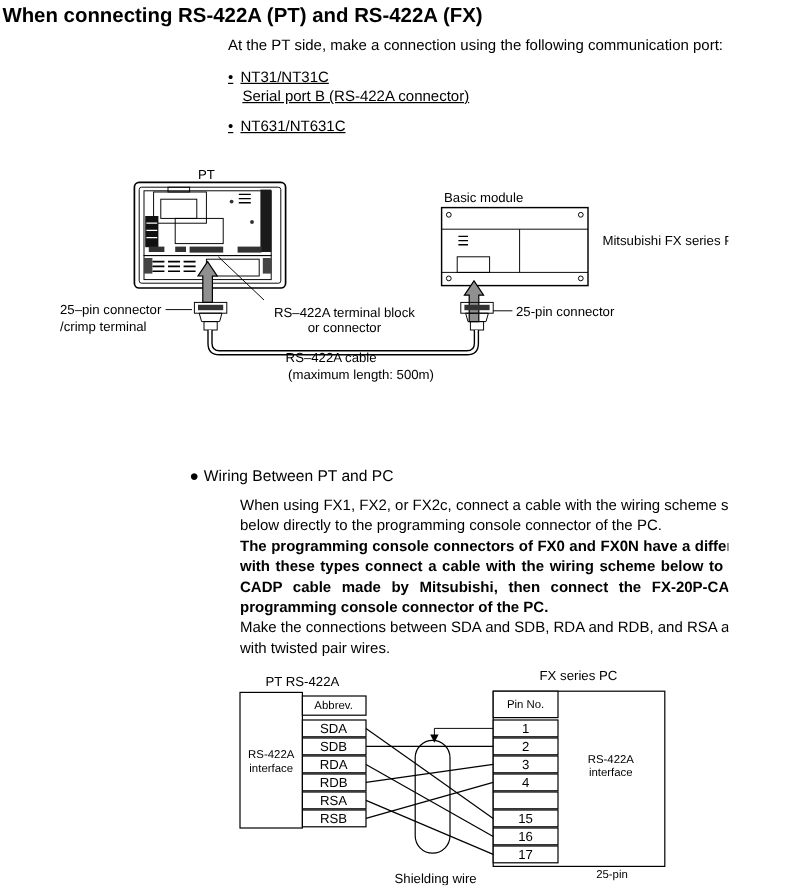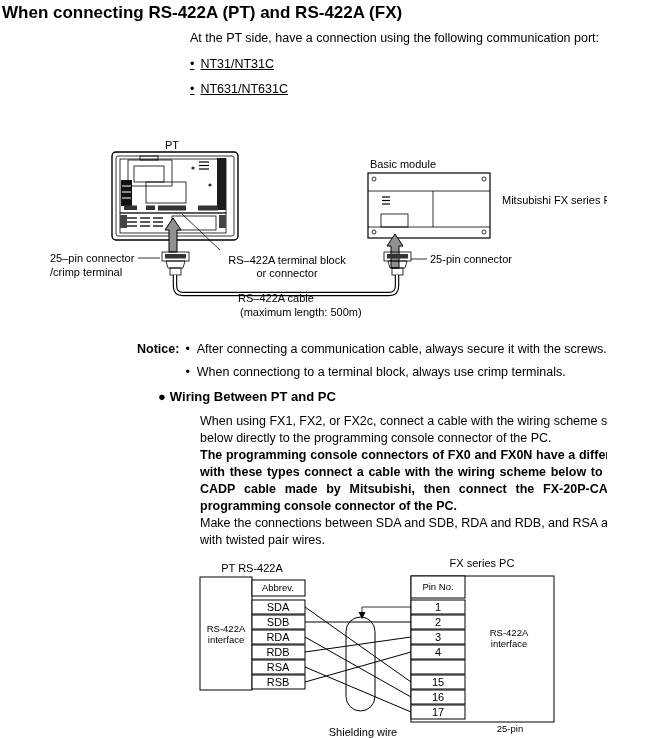--- a/index.html
+++ b/index.html
@@ -11,43 +11,44 @@
   .port-item{margin-bottom:9px;text-decoration:underline;}
   .port-model::before{content:"•";margin-right:6px;}
   .port-detail{padding-left:12px;}
   svg{position:absolute;left:0;}
   #top-svg{top:138px;}
   #wire-svg{top:550px;}
   .notice{position:absolute;left:137px;top:341px;width:520px;font-size:12.5px;line-height:16px;display:flex;}
   .notice-label{font-weight:bold;margin-right:6px;white-space:nowrap;}
   .notice-item{margin-bottom:7px;}
   .notice-item::before{content:"•";margin-right:7px;}
-  .section-heading{position:absolute;left:158px;top:389px;font-size:13px;font-weight:bold;}
+  .section-heading{position:absolute;left:158px;top:389px;font-size:13px;font-weight:normal;}
   .section-heading::before{content:"●";font-size:13px;margin-right:4px;}
   .paragraphs{position:absolute;left:200px;top:413px;width:473px;font-size:12.5px;line-height:17px;}
   .paragraphs p{margin:0;}
   .paragraphs p.justify{text-align:justify;font-weight:bold;}
   text{fill:#000;}
   .lbl{font-size:11px;}
   .lbl-s{font-size:9.5px;}
   .thin{stroke:#000;stroke-width:0.8;fill:none;}
   .med{stroke:#000;stroke-width:1.2;fill:none;}
 </style>
 </head>
 <body>
 
 <div class="page">
 
   <h1 class="title">When connecting RS-422A (PT) and RS-422A (FX)</h1>
 
-  <div class="intro">At the PT side, have a connection using the following communication port:</div>
+  <div class="intro">At the PT side, make a connection using the following communication port:</div>
 
   <div class="port-list">
     <div class="port-item">
       <div class="port-model">NT31/NT31C</div>
+      <div class="port-detail">Serial port B (RS-422A connector)</div>
     </div>
     <div class="port-item">
       <div class="port-model">NT631/NT631C</div>
     </div>
   </div>
 
   <svg id="top-svg" width="662" height="200" viewBox="0 0 662 200">
 
     <text class="lbl" x="172" y="11" text-anchor="middle">PT</text>
     <g>
@@ -130,27 +131,20 @@
     <text class="lbl" x="50" y="124">25–pin connector</text>
     <text class="lbl" x="50" y="138">/crimp terminal</text>
     <text class="lbl" x="287" y="126" text-anchor="middle">RS–422A terminal block</text>
     <text class="lbl" x="287" y="139" text-anchor="middle">or connector</text>
     <line x1="411" y1="121" x2="427" y2="121" class="thin"></line>
     <text class="lbl" x="430" y="125">25-pin connector</text>
     <text class="lbl" x="238" y="164">RS–422A cable</text>
     <text class="lbl" x="240" y="178">(maximum length: 500m)</text>
   </svg>
 
-  <div class="notice">
-    <span class="notice-label">Notice:</span>
-    <div>
-      <div class="notice-item">After connecting a communication cable, always secure it with the screws.</div>
-      <div class="notice-item">When connectiong to a terminal block, always use crimp terminals.</div>
-    </div>
-  </div>
 
   <div class="section-heading">Wiring Between PT and PC</div>
 
   <div class="paragraphs">
     <p>When using FX1, FX2, or FX2c, connect a cable with the wiring scheme shown below directly to the programming console connector of the PC.</p>
     <p class="justify">The programming console connectors of FX0 and FX0N have a different shape; with these types connect a cable with the wiring scheme below to an FX-20P-CADP cable made by Mitsubishi, then connect the FX-20P-CADP to the programming console connector of the PC.</p>
     <p>Make the connections between SDA and SDB, RDA and RDB, and RSA and RSB with twisted pair wires.</p>
   </div>
 
   <svg id="wire-svg" width="662" height="188" viewBox="0 0 662 188">

